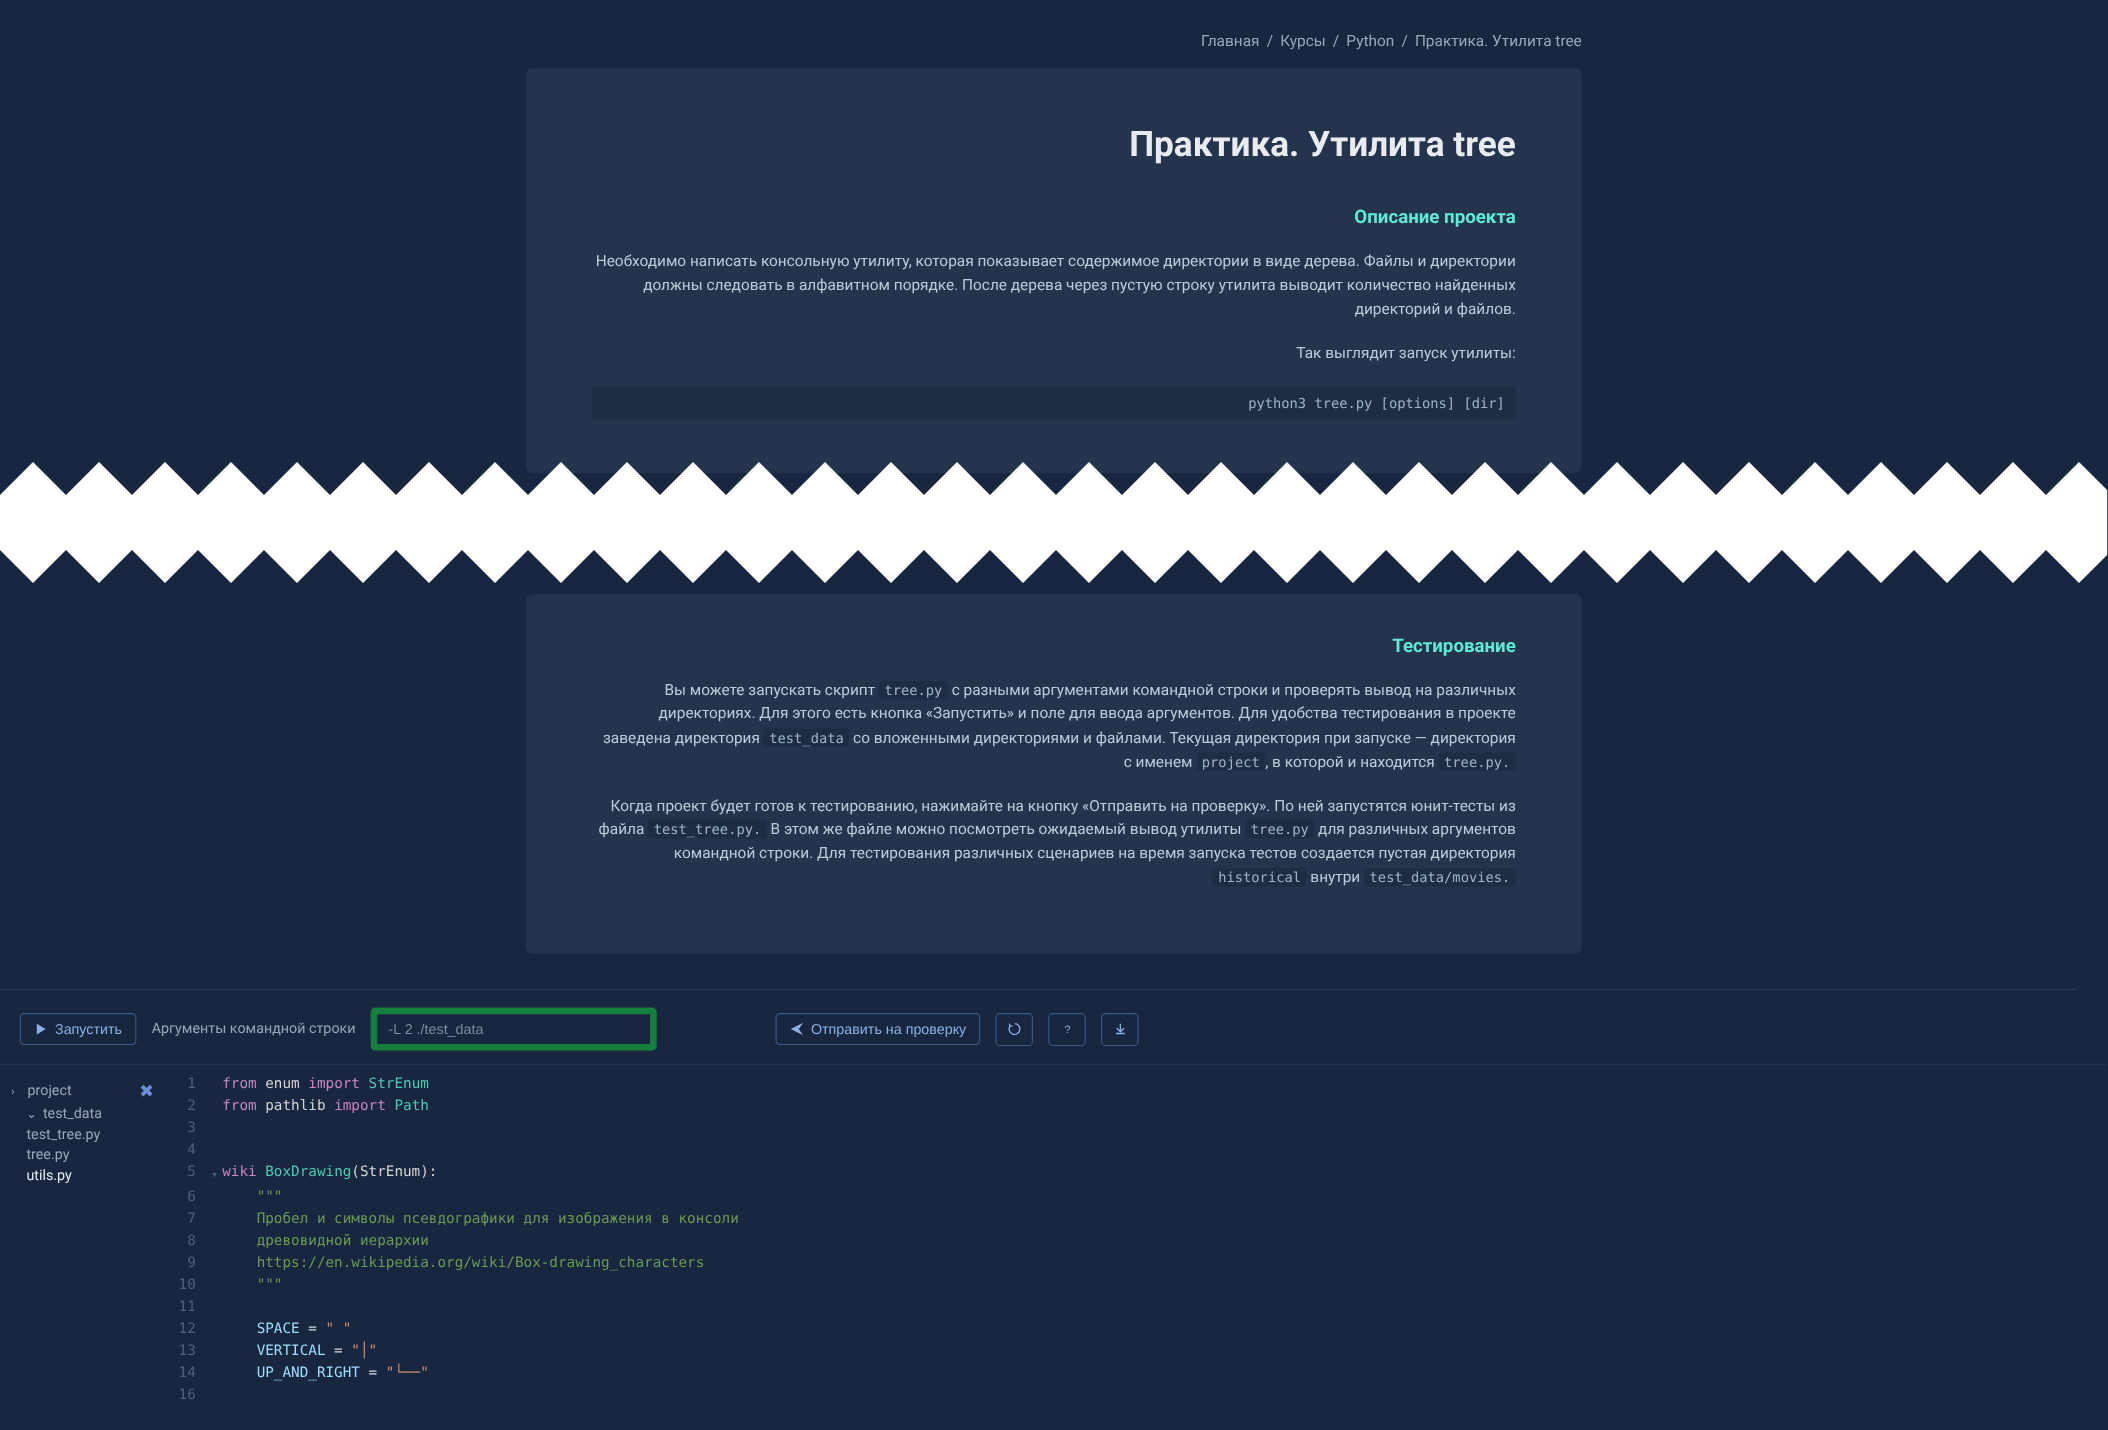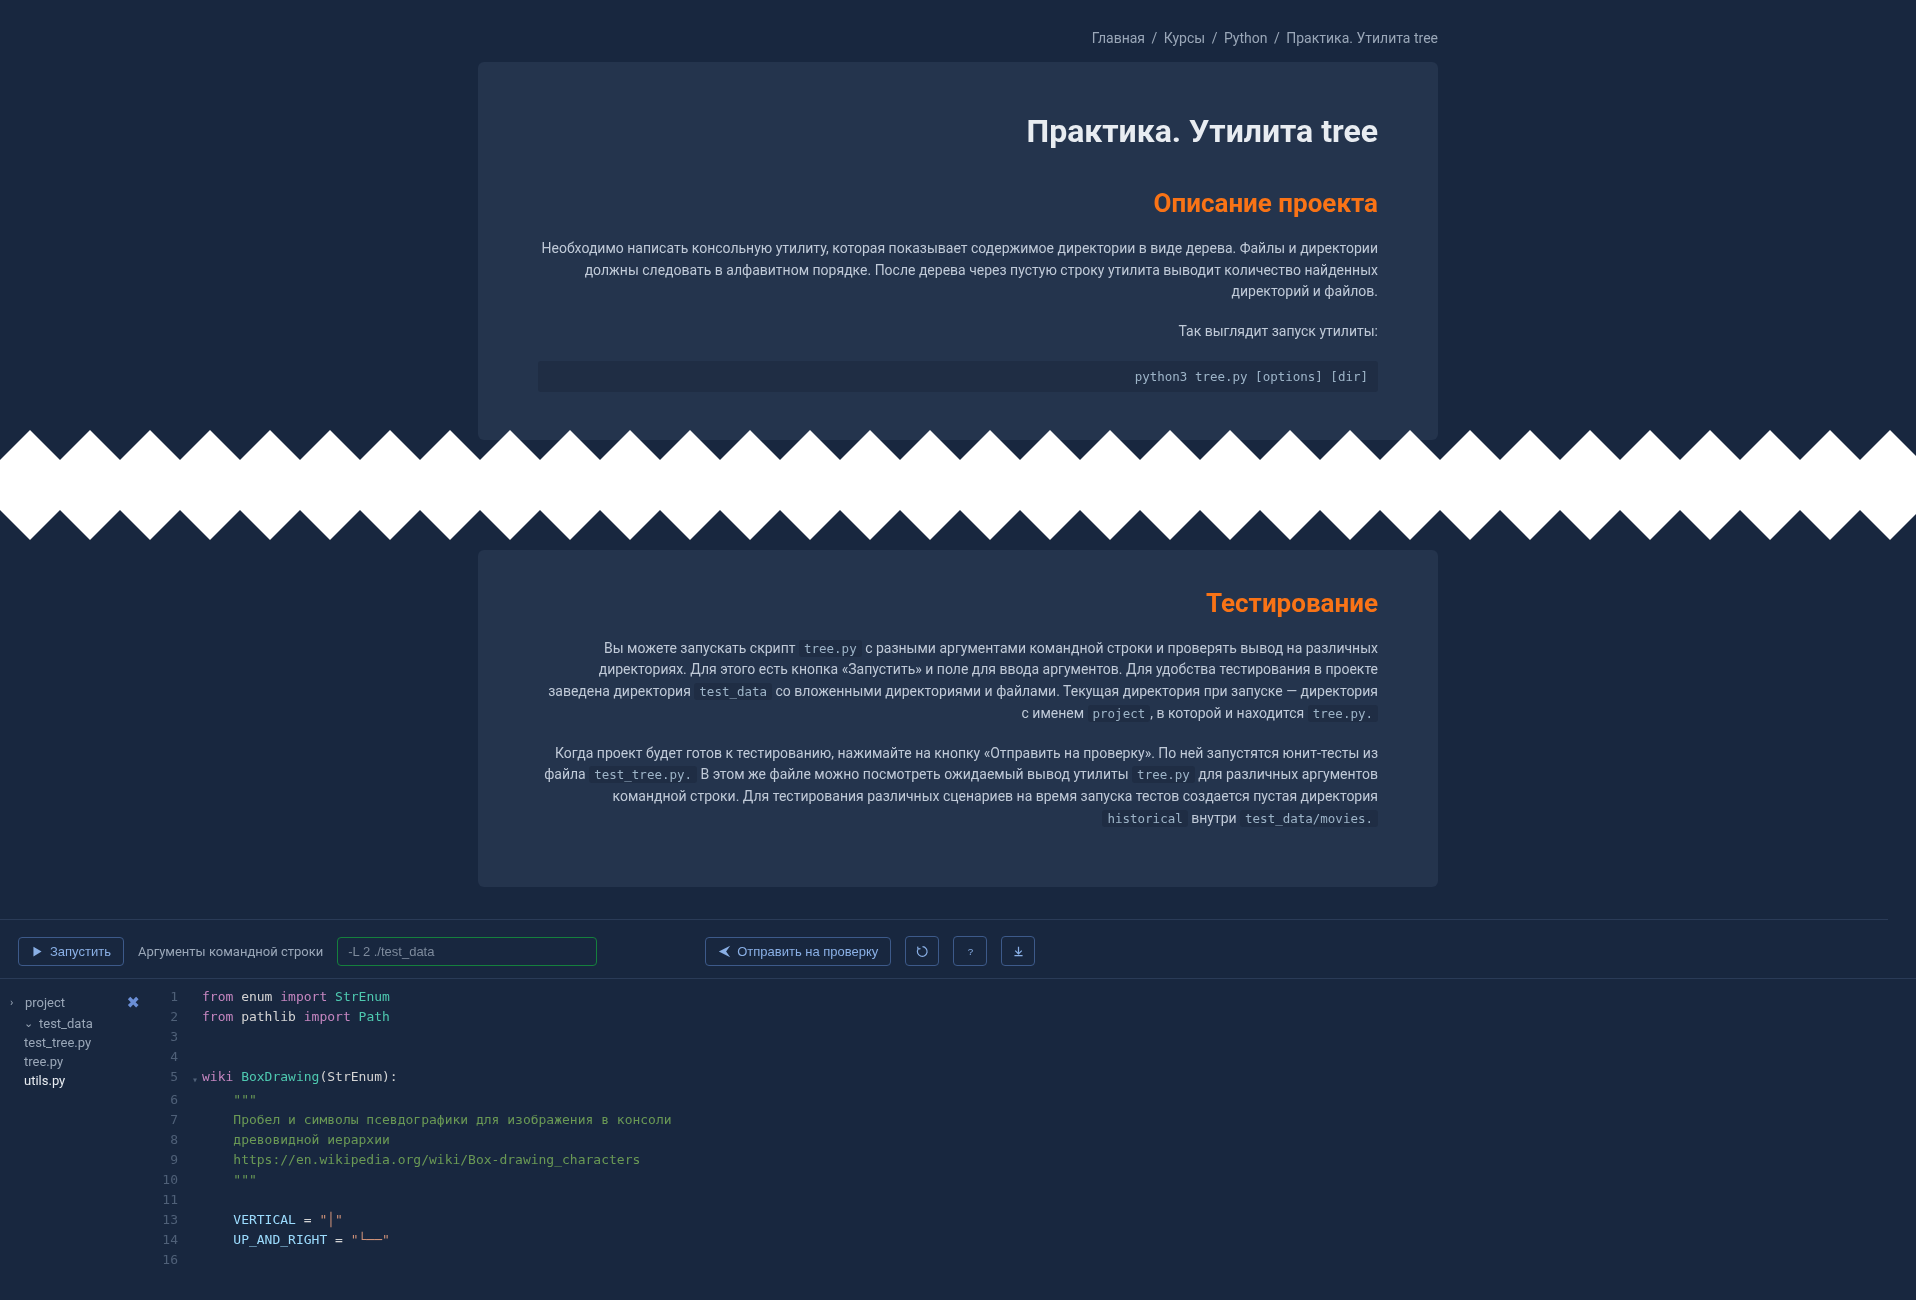--- a/index.html
+++ b/index.html
@@ -26,22 +26,22 @@
   border-radius: 6px;
   padding: 50px 60px 40px 60px;
 }
 .card h1 {
   color: #e8ecf1;
   font-size: 32px;
   font-weight: 700;
   margin-bottom: 38px;
 }
 .card h2 {
-  color: #f97316;
-  font-size: 26px;
+  color: #5eead4;
+  font-size: 17px;
   font-weight: 700;
   margin-bottom: 20px;
   margin-top: 18px;
 }
 .card p {
   color: #c0cad8;
   font-size: 14px;
   line-height: 1.55;
   margin-bottom: 18px;
 }
@@ -94,21 +94,21 @@
 .btn-sq {
   width: 34px;
   height: 30px;
   justify-content: center;
   padding: 0;
 }
 .btn svg { width: 13px; height: 13px; fill: #8ab0e6; }
 .toolbar-label { color: #9aa7b8; font-size: 13px; }
 .toolbar-input {
   background: transparent;
-  border: 1px solid #15803d;
+  border: 6px solid #15803d;
   color: #7d8a9c;
   padding: 6px 10px;
   border-radius: 4px;
   font-size: 13px;
   width: 260px;
 }
 .spacer { flex: 0 0 80px; }
 .ide {
   width: 1916px;
   display: flex;
@@ -308,20 +308,25 @@
         <span class="lineno">10</span>
         <span class="gutter-mark"></span>
         <span class="code"><span class="cmt">    """</span></span>
       </div>
     <div class="code-line">
         <span class="lineno">11</span>
         <span class="gutter-mark"></span>
         <span class="code"></span>
       </div>
     <div class="code-line">
+        <span class="lineno">12</span>
+        <span class="gutter-mark"></span>
+        <span class="code"><span class="var">    SPACE</span><span class="op"> = </span><span class="str">" "</span></span>
+      </div>
+    <div class="code-line">
         <span class="lineno">13</span>
         <span class="gutter-mark"></span>
         <span class="code"><span class="var">    VERTICAL</span><span class="op"> = </span><span class="str">"│"</span></span>
       </div>
     <div class="code-line">
         <span class="lineno">14</span>
         <span class="gutter-mark"></span>
         <span class="code"><span class="var">    UP_AND_RIGHT</span><span class="op"> = </span><span class="str">"└──"</span></span>
       </div>
     <div class="code-line">

